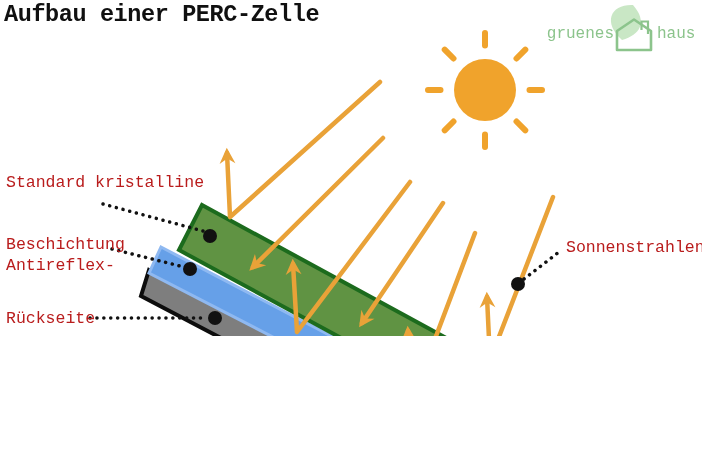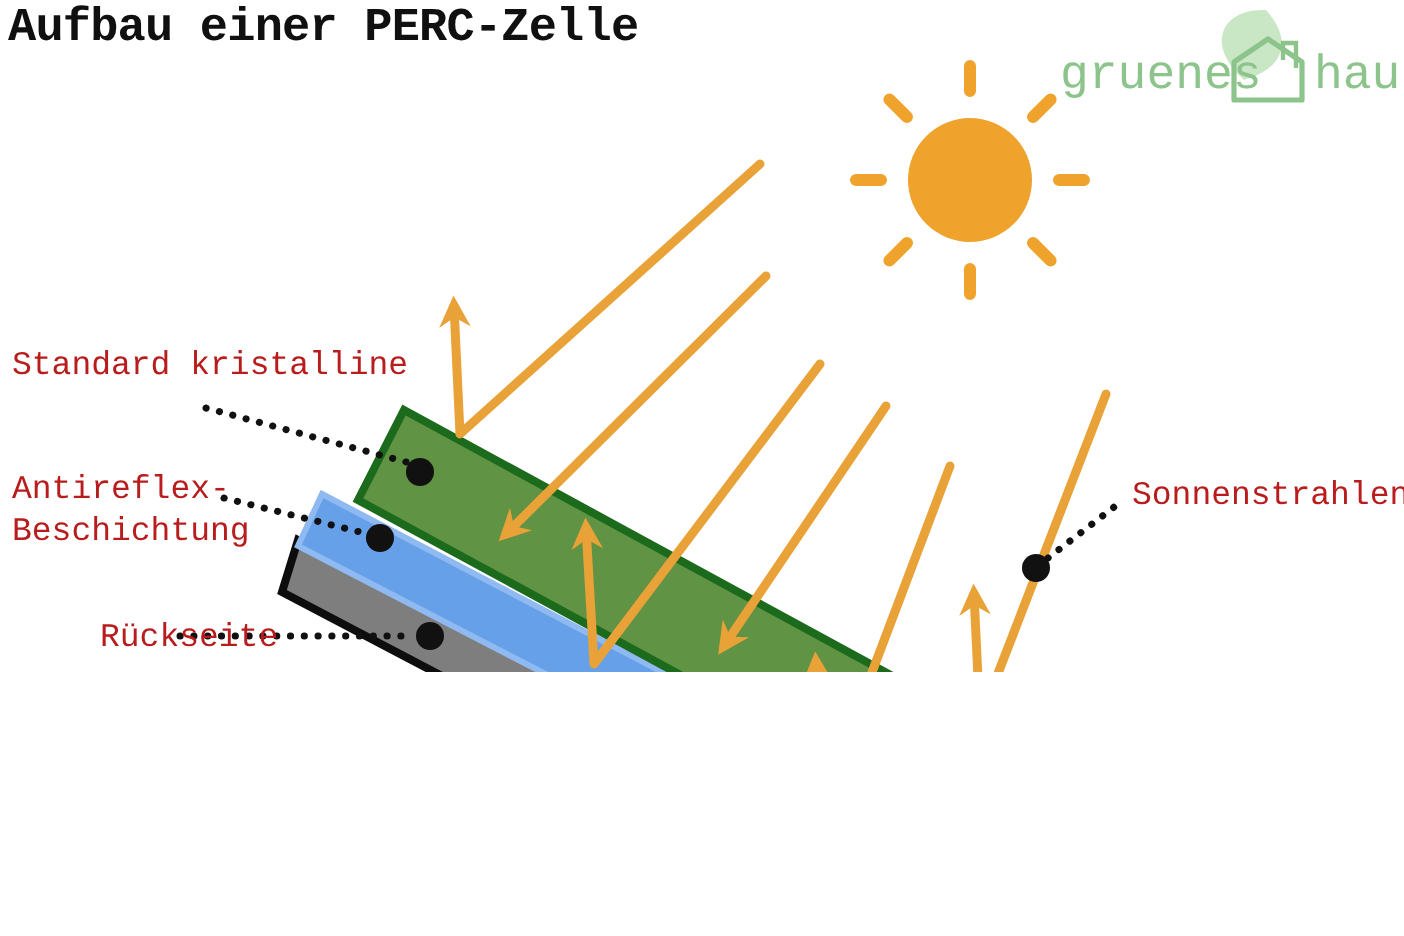--- a/index.html
+++ b/index.html
@@ -12,24 +12,24 @@
     position:absolute;left:4px;top:1px;
     font-size:23.5px;font-weight:800;letter-spacing:-0.4px;color:#101010;
     white-space:nowrap;
   }
   .lbl{
     position:absolute;font-size:16.5px;line-height:21px;color:#b91c1c;
     white-space:nowrap;
   }
   #lbl-standard{left:6px;top:172px;}
   #lbl-antireflex{left:6px;top:234px;}
-  #lbl-rueckseite{left:6px;top:308px;margin-left:44px;}
+  #lbl-rueckseite{left:6px;top:308px;}
   #lbl-sonnenstrahlen{left:566px;top:237px;}
   .logo-word{
-    position:absolute;top:25px;font-size:24px;font-weight:500;color:#8cc48c;
+    position:absolute;top:25px;font-size:16px;font-weight:500;color:#8cc48c;
     white-space:nowrap;
   }
   #logo-w1{left:530px;width:84px;text-align:right;}
   #logo-w2{left:657px;}
 </style>
 </head>
 <body>
 
 <div class="stage">
 
@@ -83,22 +83,22 @@
     </g>
   </svg>
 
   <div class="title">Aufbau einer PERC-Zelle</div>
 
   <div class="lbl" id="lbl-standard">
     <div>Standard kristalline</div>
   </div>
 
   <div class="lbl" id="lbl-antireflex">
+    <div>Beschichtung</div>
     <div>Antireflex-</div>
-    <div>Beschichtung</div>
   </div>
 
   <div class="lbl" id="lbl-rueckseite">Rückseite</div>
 
   <div class="lbl" id="lbl-sonnenstrahlen">Sonnenstrahlen</div>
 
   <div class="logo-word" id="logo-w1">gruenes</div>
   <div class="logo-word" id="logo-w2">haus</div>
 
 </div>

